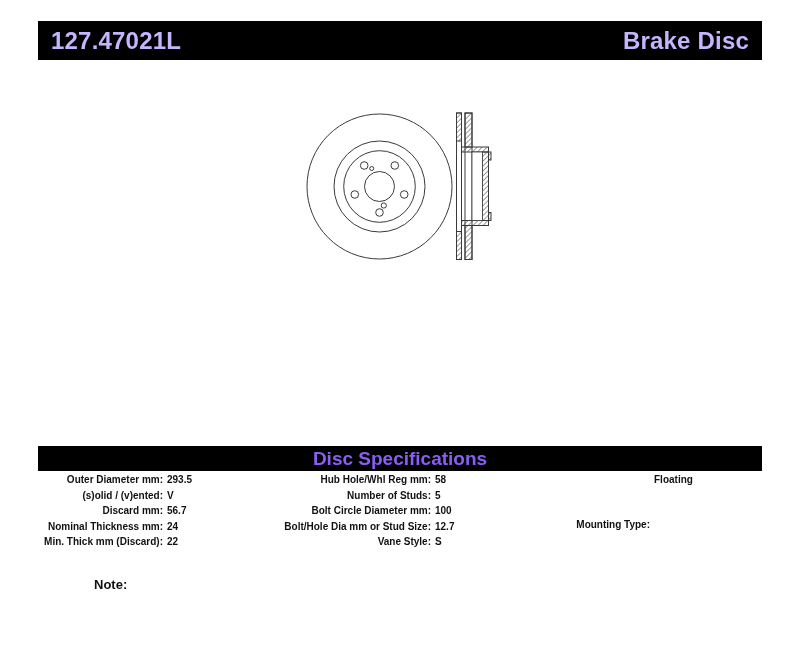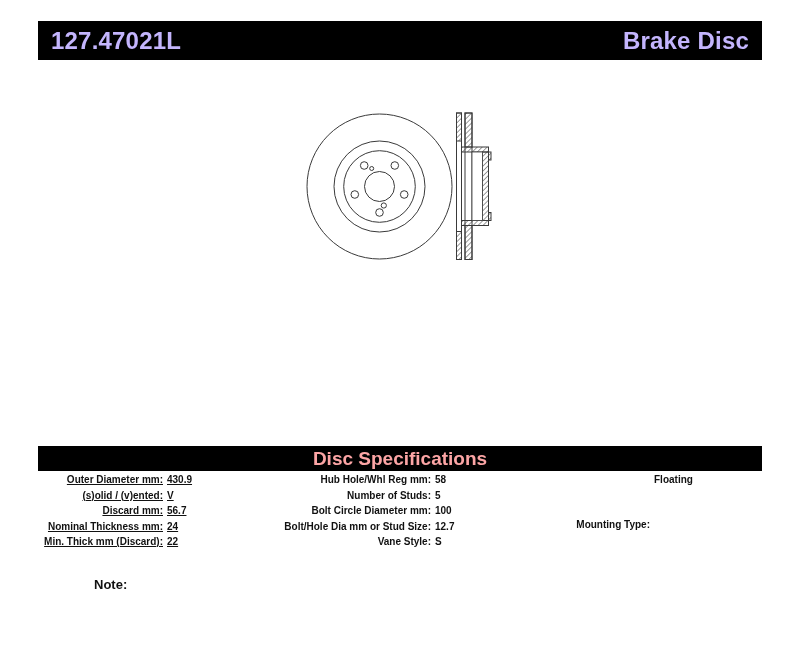--- a/index.html
+++ b/index.html
@@ -19,28 +19,28 @@
     padding:0 13px; box-sizing:border-box;
     font-size:24px; font-weight:bold; letter-spacing:0.2px;
   }
 
   
   #drawing { left:300px; top:108px; width:195px; height:157px; }
 
   
   #spec-bar {
     left:38px; top:446px; width:724px; height:25px;
-    background:#000000; color:#fca5a5;
+    background:#000000; color:#8b5cf6;
     font-size:19px; font-weight:bold;
     text-align:center; line-height:25px;
   }
 
   
   .spec-col { top:472px; font-size:10px; font-weight:bold; }
-  #spec-col-left   { left:38px;  width:250px;text-decoration:underline; }
+  #spec-col-left   { left:38px;  width:250px; }
   #spec-col-middle { left:280px; width:250px; }
   #spec-col-right  { left:540px; width:222px; }
   .spec-row { display:flex; }
   .spec-row span { line-height:15.5px; white-space:nowrap; }
   .spec-label { text-align:right; }
   #spec-col-left   .spec-label { width:125px; }
   #spec-col-middle .spec-label { width:151px; }
   #spec-col-right  .spec-label { width:110px;margin-top:45px; }
   .spec-value { margin-left:4px; }
 
@@ -102,21 +102,21 @@
   </svg>
 </div>
 
 <div id="spec-bar" class="abs">
   <span>Disc Specifications</span>
 </div>
 
 <div id="spec-col-left" class="abs spec-col">
   <div class="spec-row">
     <span class="spec-label">Outer Diameter mm:</span>
-    <span class="spec-value">430.9</span>
+    <span class="spec-value">293.5</span>
   </div>
   <div class="spec-row">
     <span class="spec-label">(s)olid / (v)ented:</span>
     <span class="spec-value">V</span>
   </div>
   <div class="spec-row">
     <span class="spec-label">Discard mm:</span>
     <span class="spec-value">56.7</span>
   </div>
   <div class="spec-row">

